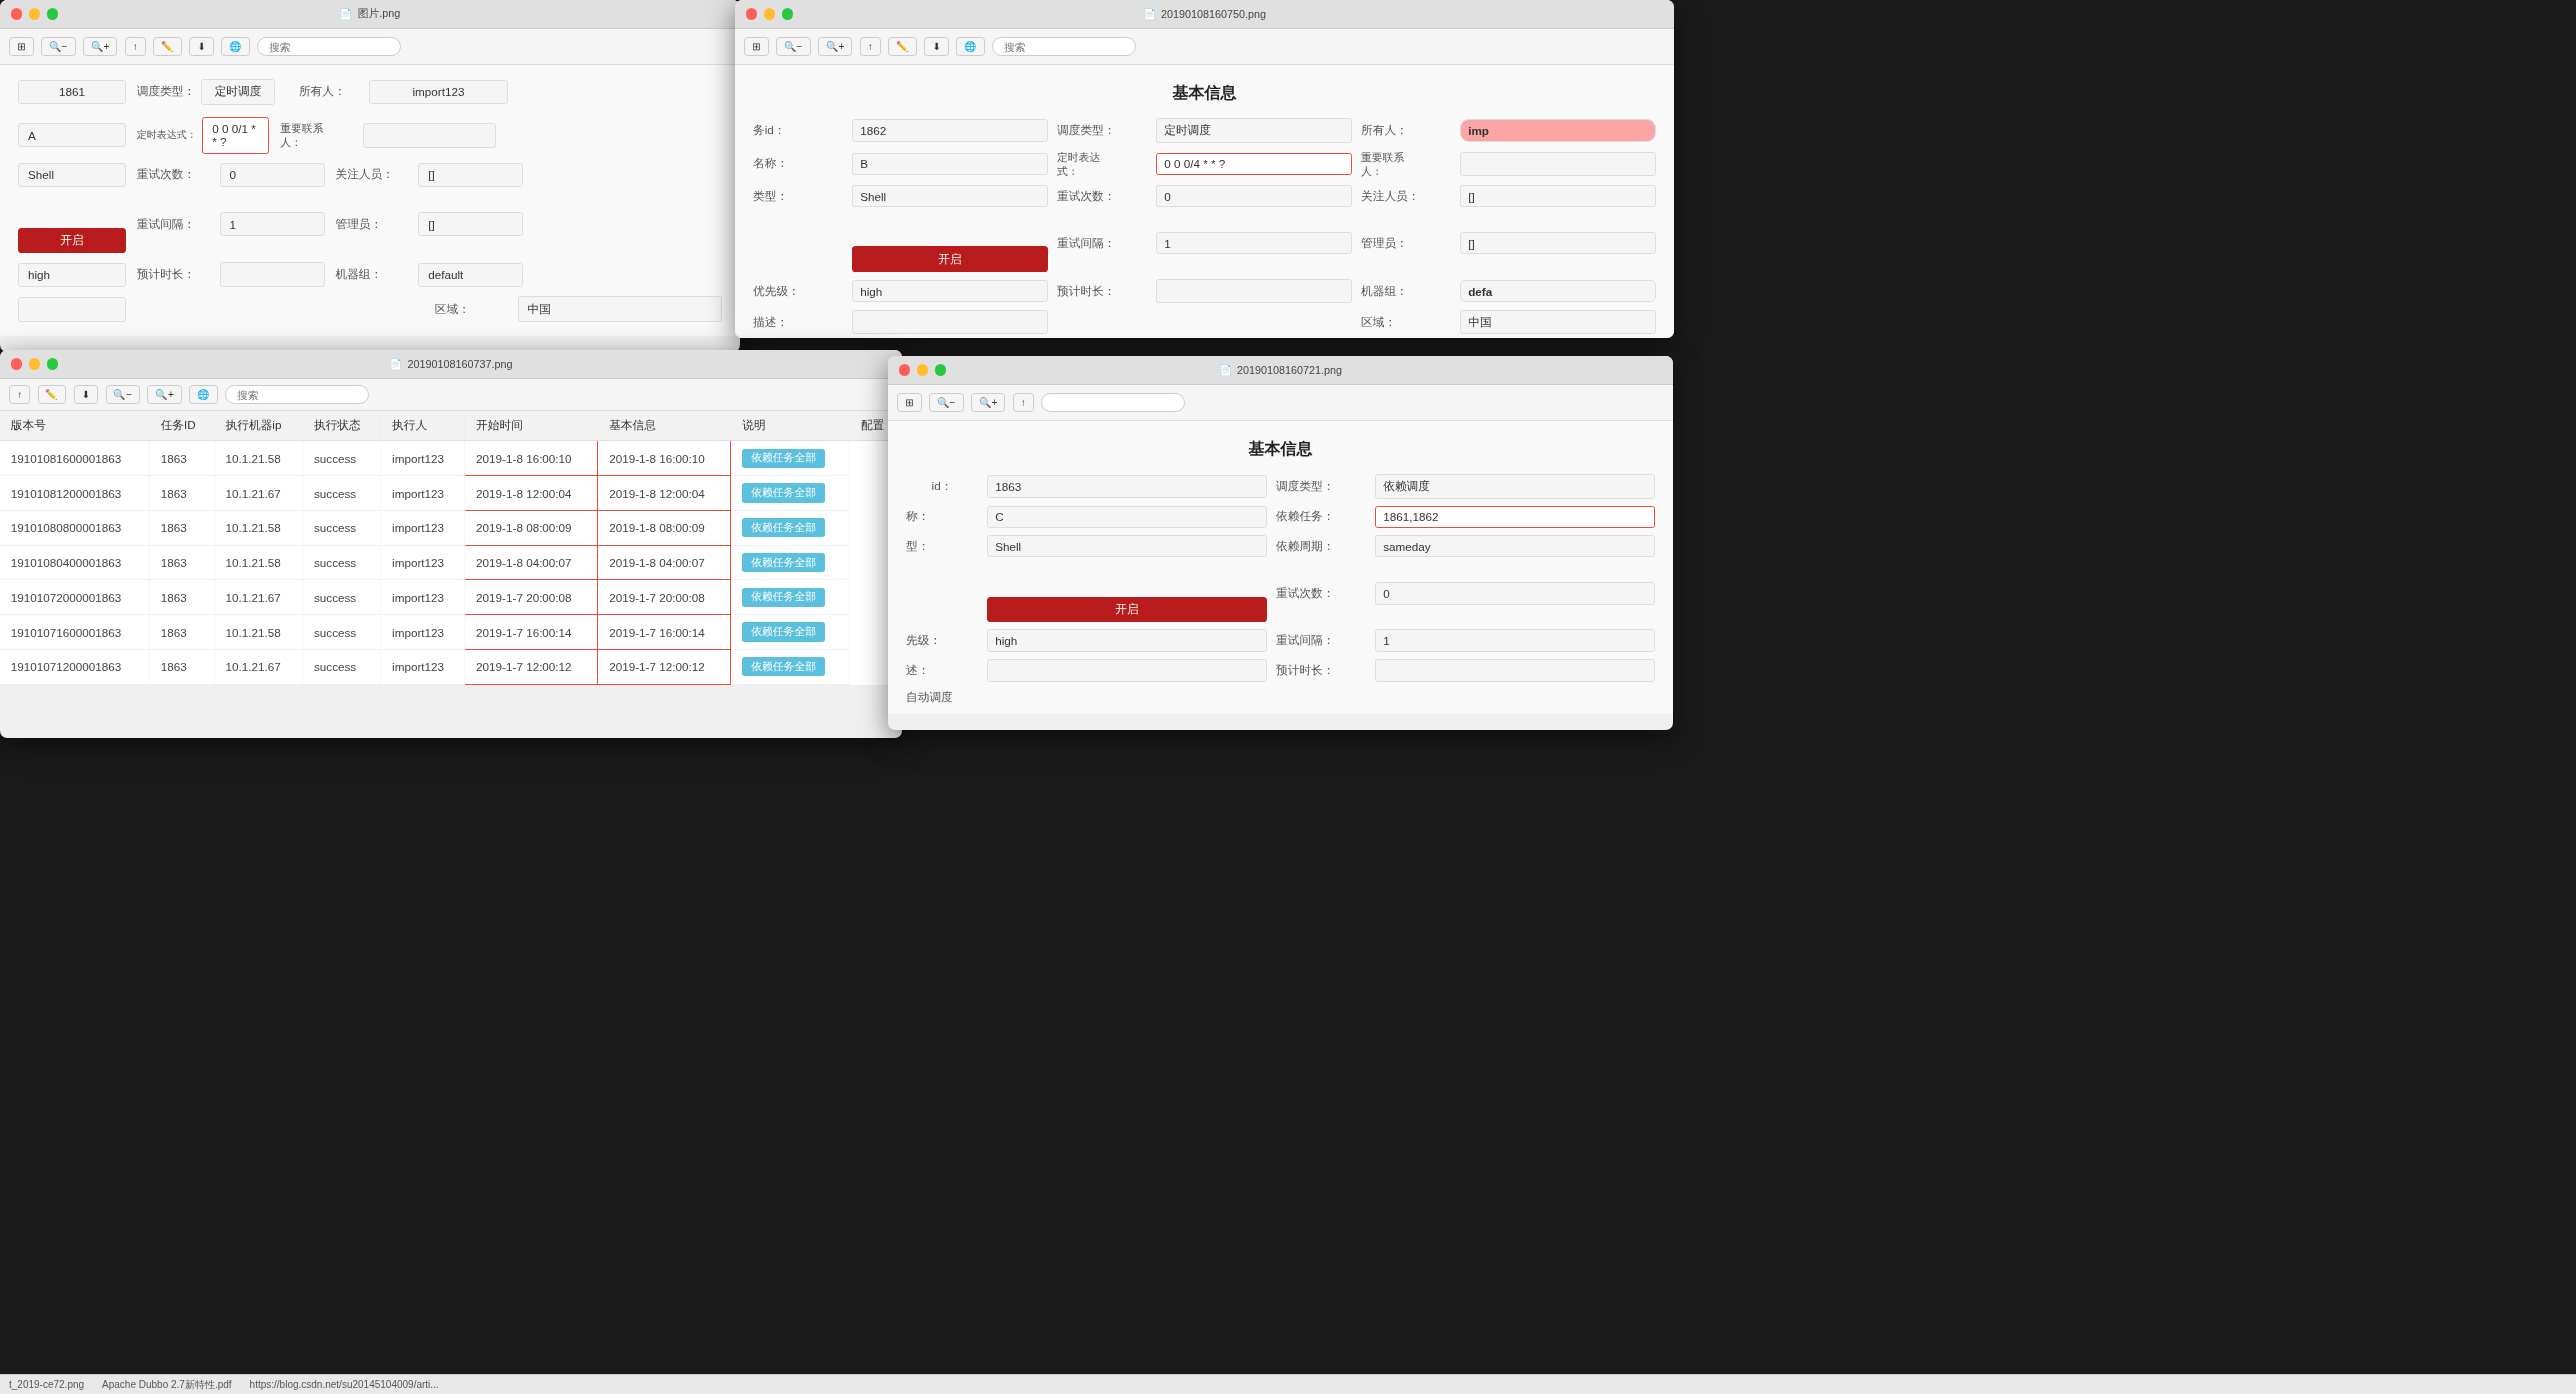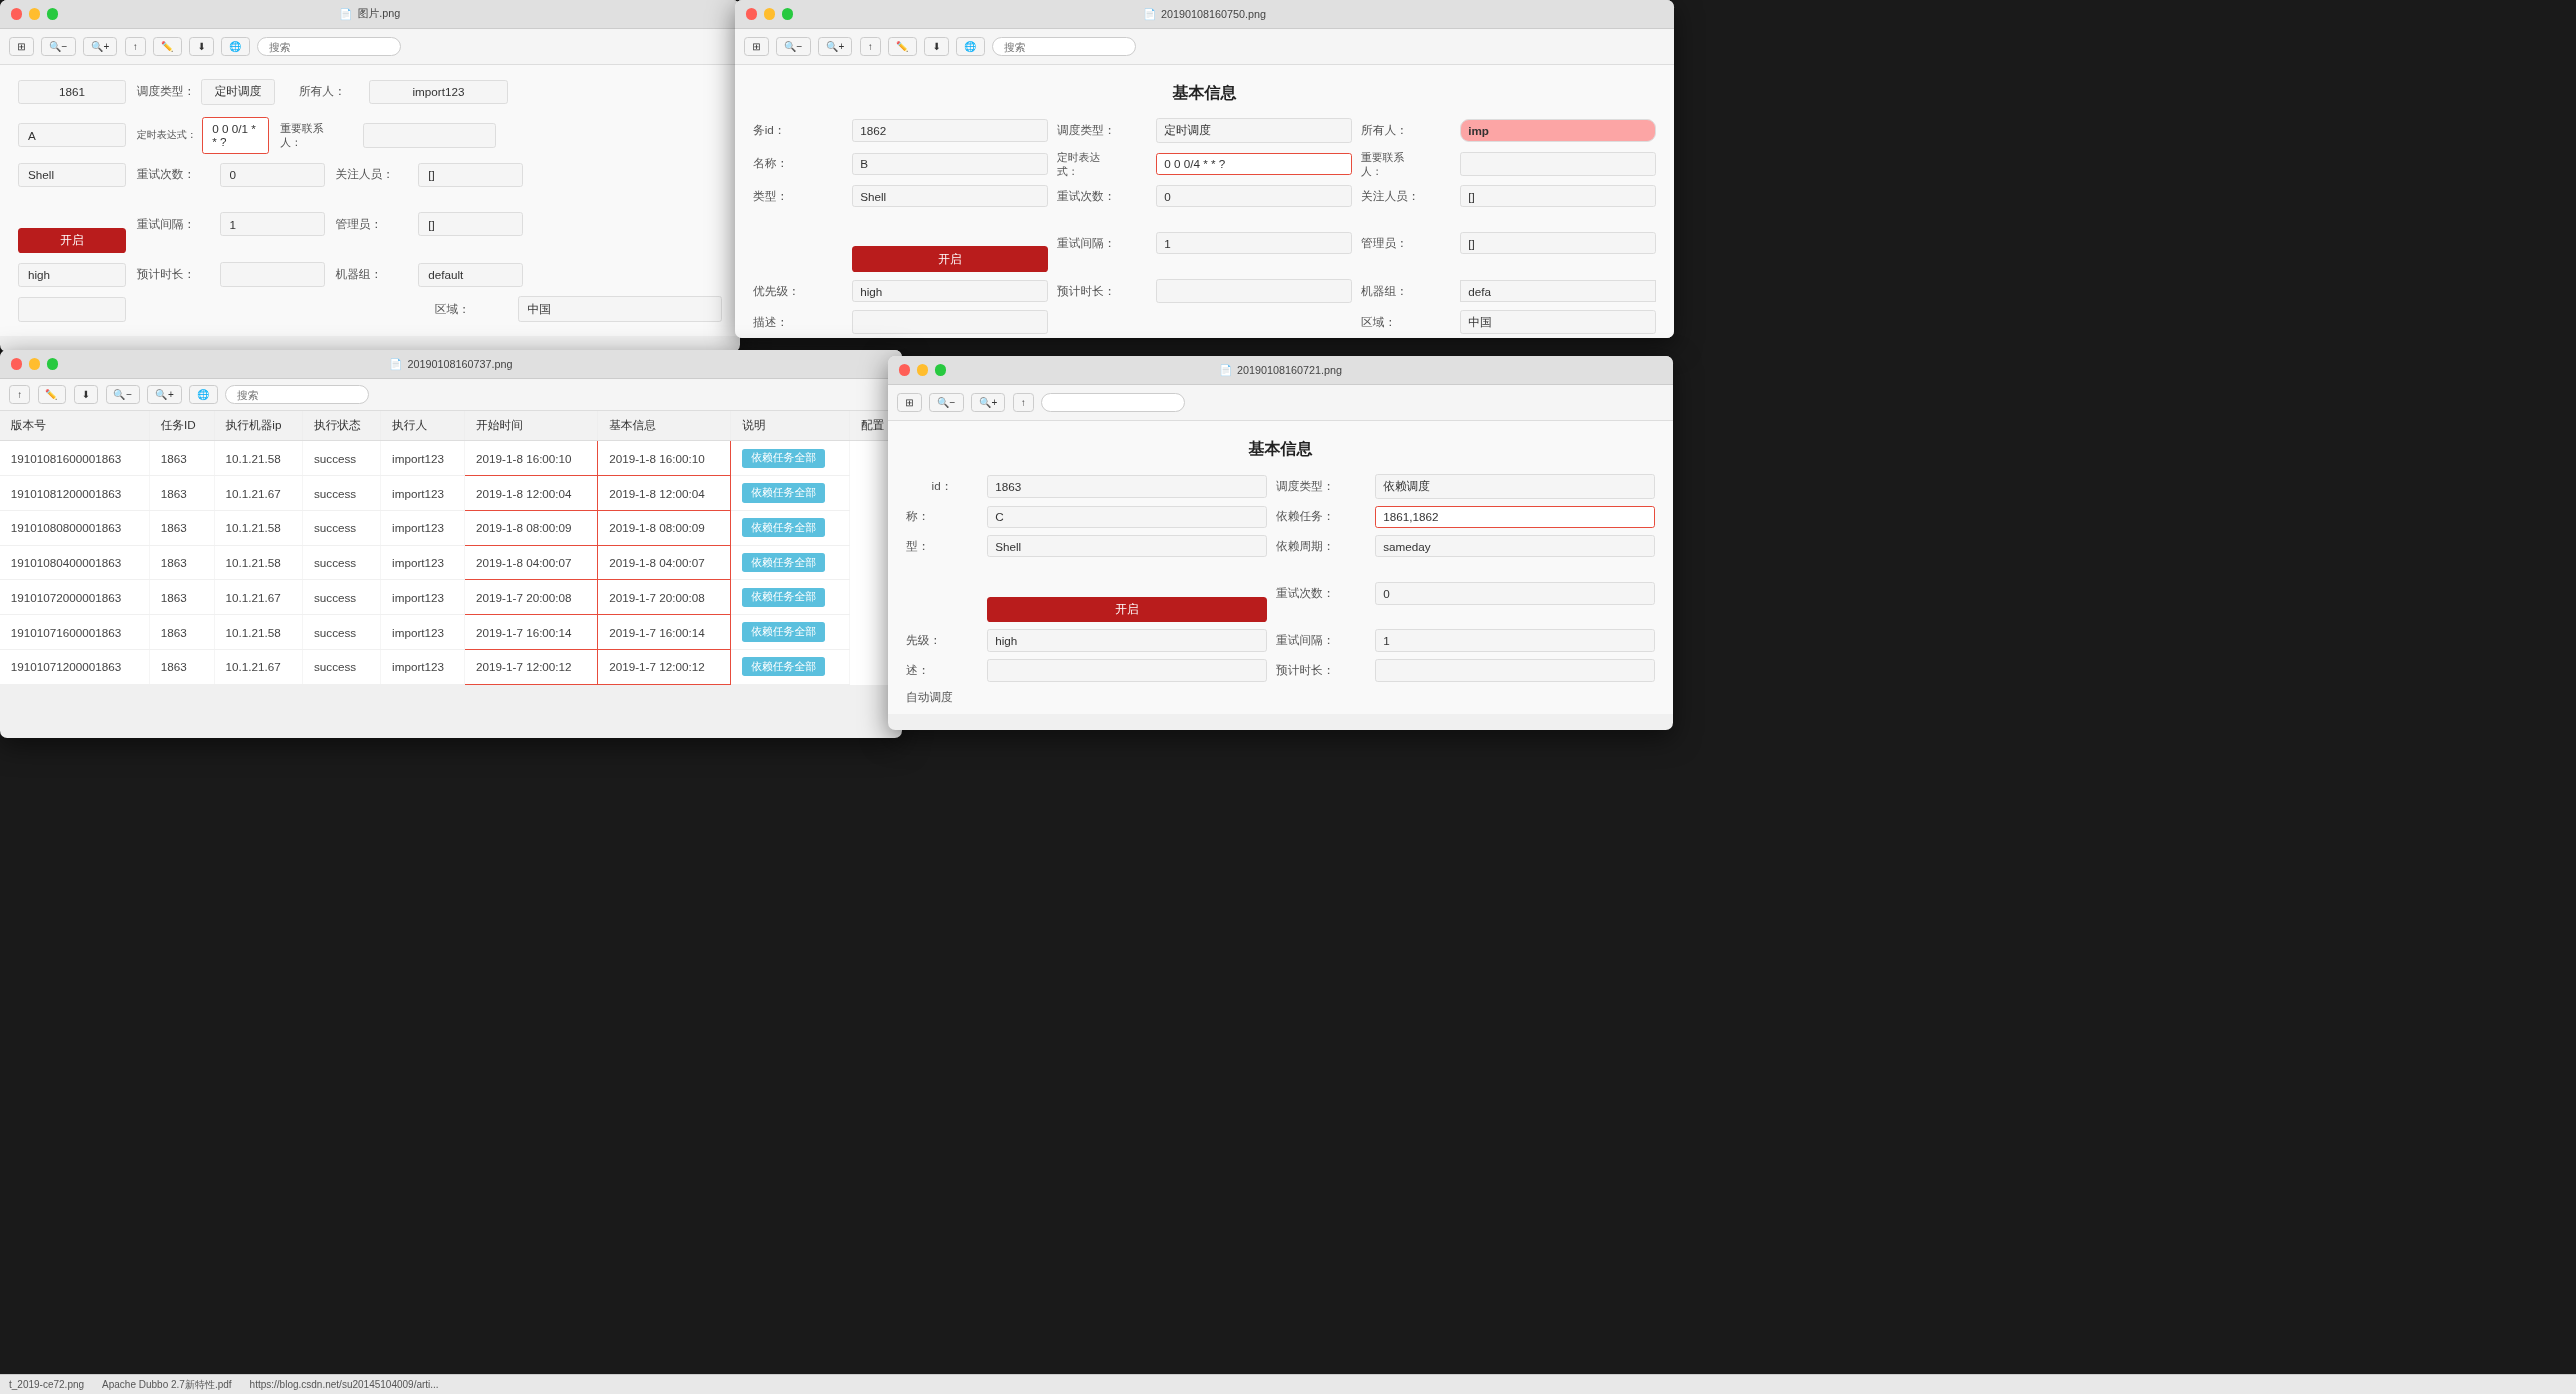--- a/index.html
+++ b/index.html
@@ -349,21 +349,21 @@
       <span style="background:#f5f5f5;border:0.9px solid #ddd;border-radius:2.7px;padding:3.6px 7.2px;color:#333;">1</span>
       <span style="color:#555;">管理员：</span>
       <span style="background:#f5f5f5;border:0.9px solid #ddd;border-radius:2.7px;padding:3.6px 7.2px;color:#333;">[]</span>
     </div>
     <div style="display:grid; grid-template-columns: 90px 1fr 90px 1fr 90px 1fr; gap:6.3px 9px; align-items:center; margin-bottom:7.2px;">
       <span style="color:#555;">优先级：</span>
       <span style="background:#f5f5f5;border:0.9px solid #ddd;border-radius:2.7px;padding:3.6px 7.2px;color:#333;">high</span>
       <span style="color:#555;">预计时长：</span>
       <span style="background:#f5f5f5;border:0.9px solid #ddd;border-radius:2.7px;padding:3.6px 7.2px;min-height:23.5px;"></span>
       <span style="color:#555;">机器组：</span>
-      <span style="background:#f5f5f5;border:0.9px solid #ddd;border-radius:0;padding:3.6px 7.2px;color:#333;">defa</span>
+      <span style="background:#f5f5f5;border:0.9px solid #ddd;border-radius:5px;padding:3.6px 7.2px;color:#333;font-weight:bold;">defa</span>
     </div>
     <div style="display:grid; grid-template-columns: 90px 1fr 90px 1fr 90px 1fr; gap:6.3px 9px; align-items:center;">
       <span style="color:#555;">描述：</span>
       <span style="background:#f5f5f5;border:0.9px solid #ddd;border-radius:2.7px;padding:3.6px 7.2px;min-height:23.5px;"></span>
       <span></span>
         <span></span>
       <span style="color:#555;">区域：</span>
       <span style="background:#f5f5f5;border:0.9px solid #ddd;border-radius:2.7px;padding:3.6px 7.2px;color:#333;">中国</span>
     </div>
   </div>

